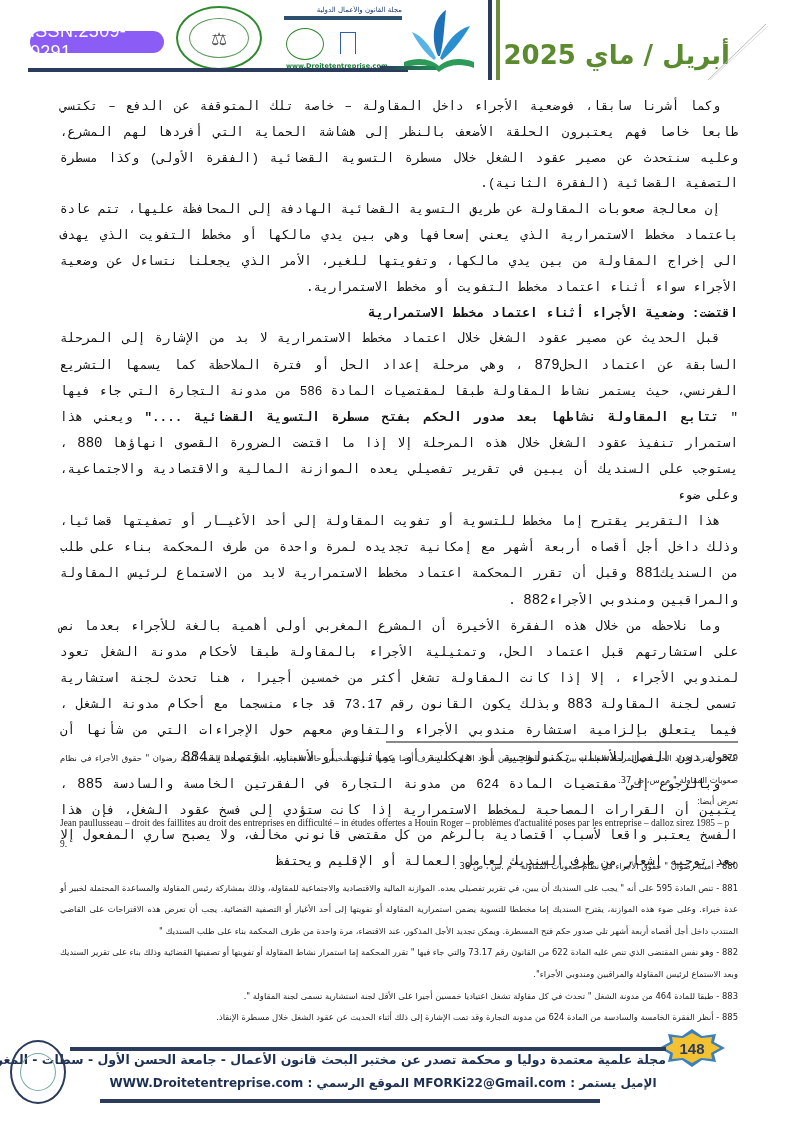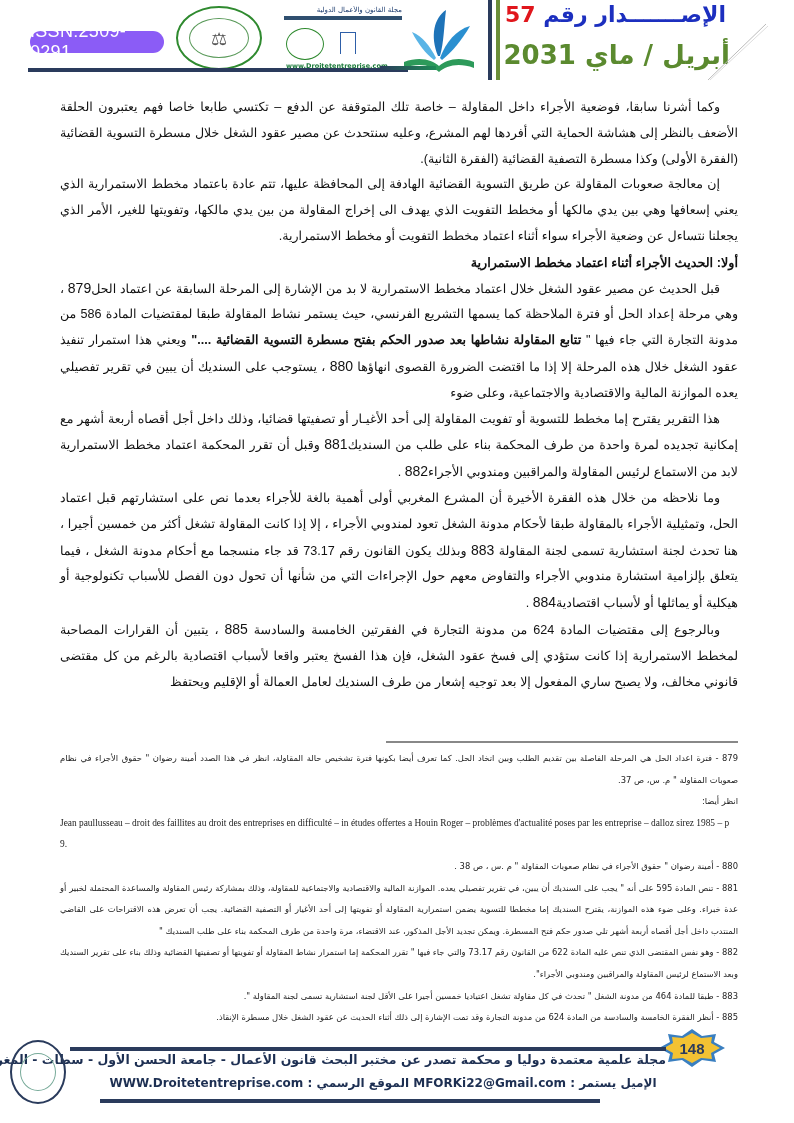--- a/index.html
+++ b/index.html
@@ -20,21 +20,21 @@
   .vbar1 { position: absolute; left: 488px; top: 0; width: 4px; height: 80px; background: #2a3b5c; }
   .vbar2 { position: absolute; left: 496px; top: 0; width: 4px; height: 80px; background: #6b8e3a; }
   .issue-line { position: absolute; left: 516px; top: 2px; width: 210px; height: 34px; direction: rtl; font-size: 22px; font-weight: bold; color: #1c2fbf; white-space: nowrap; text-align: left; }
   .issue-line .num { color: #e0161c; }
   .date-line { position: absolute; left: 510px; top: 40px; width: 220px; height: 38px; direction: rtl; font-size: 26px; font-weight: bold; color: #5b8a2f; white-space: nowrap; text-align: left; }
   .diag { position: absolute; left: 700px; top: 22px; width: 70px; height: 60px; }
   .header-rule { position: absolute; left: 28px; top: 68px; width: 380px; height: 4px; background: #2a3b5c; }
   .header-rule2 { position: absolute; left: 380px; top: 66px; width: 56px; height: 4px; background: linear-gradient(90deg, #2a3b5c, #1f8a55); }
 
   
-  .body-text { position: absolute; left: 60px; top: 95px; width: 678px; direction: rtl; text-align: justify; font-family: Liberation Sans, sans-serif; font-size: 12.6px; line-height: 25.8px; }
+  .body-text { position: absolute; left: 60px; top: 95px; width: 678px; direction: rtl; text-align: justify; font-family: Liberation Mono, monospace; font-size: 12.6px; line-height: 25.8px; }
   .body-text p { margin: 0; text-indent: 18px; }
   .body-text h3 { margin: 0; font-size: 12.8px; font-weight: bold; line-height: 25.8px; }
   .body-text .quote { font-weight: bold; }
   .sup { font-size: 14px; }
 
   
   .fn-rule { position: absolute; left: 386px; top: 741px; width: 352px; height: 2px; background: #888; }
   .footnotes { position: absolute; left: 60px; top: 748px; width: 678px; direction: rtl; text-align: justify; font-family: "DejaVu Sans", sans-serif; font-size: 8.4px; line-height: 21.6px; color: #222; }
   .footnotes p { margin: 0; }
   .footnotes .latin { direction: ltr; text-align: left; font-family: "Liberation Serif", serif; font-size: 9.4px; }
@@ -71,49 +71,45 @@
   <svg class="book-logo" viewBox="0 0 78 68">
     <path d="M38 50 C30 30 34 12 46 4 C44 20 44 36 40 50 Z" fill="#1e73b8"></path>
     <path d="M40 52 C46 36 56 24 70 20 C62 34 52 46 42 54 Z" fill="#2a8fd0"></path>
     <path d="M36 52 C30 40 22 30 12 26 C18 38 26 48 34 54 Z" fill="#59b4e6"></path>
     <path d="M4 56 C20 50 32 54 39 60 C46 54 58 50 74 56 L74 62 C58 56 46 60 39 66 C32 60 20 56 4 62 Z" fill="#2d9a5a"></path>
   </svg>
 
   <div class="vbar1"></div>
   <div class="vbar2"></div>
 
-  <div class="issue-line">
-    <span>الإصـــــــدار رقم</span>
-    <span class="num">57</span>
-  </div>
-  <div class="date-line">أبريل / ماي 2031</div>
+  <div class="date-line">أبريل / ماي 2025</div>
 
   <svg class="diag" viewBox="0 0 70 60">
     <line x1="8" y1="58" x2="66" y2="2" stroke="#bbb" stroke-width="1"></line>
     <line x1="10" y1="58" x2="68" y2="4" stroke="#ddd" stroke-width="1"></line>
   </svg>
 
   <div class="header-rule"></div>
   <div class="header-rule2"></div>
 </div>
 
 <div class="body-text" id="body-text">
     <p>وكما أشرنا سابقا، فوضعية الأجراء داخل المقاولة – خاصة تلك المتوقفة عن الدفع – تكتسي طابعا خاصا فهم يعتبرون الحلقة الأضعف بالنظر إلى هشاشة الحماية التي أفردها لهم المشرع، وعليه سنتحدث عن مصير عقود الشغل خلال مسطرة التسوية القضائية (الفقرة الأولى) وكذا مسطرة التصفية القضائية (الفقرة الثانية).</p>
     <p>إن معالجة صعوبات المقاولة عن طريق التسوية القضائية الهادفة إلى المحافظة عليها، تتم عادة باعتماد مخطط الاستمرارية الذي يعني إسعافها وهي بين يدي مالكها أو مخطط التفويت الذي يهدف الى إخراج المقاولة من بين يدي مالكها، وتفويتها للغير، الأمر الذي يجعلنا نتساءل عن وضعية الأجراء سواء أثناء اعتماد مخطط التفويت أو مخطط الاستمرارية.</p>
-    <h3>أولا: الحديث الأجراء أثناء اعتماد مخطط الاستمرارية</h3>
+    <h3>اقتضت: وضعية الأجراء أثناء اعتماد مخطط الاستمرارية</h3>
     <p><span>قبل الحديث عن مصير عقود الشغل خلال اعتماد مخطط الاستمرارية لا بد من الإشارة إلى المرحلة السابقة عن اعتماد الحل</span><span class="sup">879</span><span> ، وهي مرحلة إعداد الحل أو فترة الملاحظة كما يسمها التشريع الفرنسي، حيث يستمر نشاط المقاولة طبقا لمقتضيات المادة 586 من مدونة التجارة التي جاء فيها " </span><span class="quote">تتابع المقاولة نشاطها بعد صدور الحكم بفتح مسطرة التسوية القضائية ...."</span><span> ويعني هذا استمرار تنفيذ عقود الشغل خلال هذه المرحلة إلا إذا ما اقتضت الضرورة القصوى انهاؤها </span><span class="sup">880</span><span> ، يستوجب على السنديك أن يبين في تقرير تفصيلي يعده الموازنة المالية والاقتصادية والاجتماعية، وعلى ضوء</span></p>
     <p><span>هذا التقرير يقترح إما مخطط للتسوية أو تفويت المقاولة إلى أحد الأغيـار أو تصفيتها قضائيا، وذلك داخل أجل أقصاه أربعة أشهر مع إمكانية تجديده لمرة واحدة من طرف المحكمة بناء على طلب من السنديك</span><span class="sup">881</span><span> وقبل أن تقرر المحكمة اعتماد مخطط الاستمرارية لابد من الاستماع لرئيس المقاولة والمراقبين ومندوبي الأجراء</span><span class="sup">882</span><span> .</span></p>
     <p><span>وما نلاحظه من خلال هذه الفقرة الأخيرة أن المشرع المغربي أولى أهمية بالغة للأجراء بعدما نص على استشارتهم قبل اعتماد الحل، وتمثيلية الأجراء بالمقاولة طبقا لأحكام مدونة الشغل تعود لمندوبي الأجراء ، إلا إذا كانت المقاولة تشغل أكثر من خمسين أجيرا ، هنا تحدث لجنة استشارية تسمى لجنة المقاولة </span><span class="sup">883</span><span> وبذلك يكون القانون رقم 73.17 قد جاء منسجما مع أحكام مدونة الشغل ، فيما يتعلق بإلزامية استشارة مندوبي الأجراء والتفاوض معهم حول الإجراءات التي من شأنها أن تحول دون الفصل للأسباب تكنولوجية أو هيكلية أو يماثلها أو لأسباب اقتصادية</span><span class="sup">884</span><span> .</span></p>
     <p><span>وبالرجوع إلى مقتضيات المادة 624 من مدونة التجارة في الفقرتين الخامسة والسادسة </span><span class="sup">885</span><span> ، يتبين أن القرارات المصاحبة لمخطط الاستمرارية إذا كانت ستؤدي إلى فسخ عقود الشغل، فإن هذا الفسخ يعتبر واقعا لأسباب اقتصادية بالرغم من كل مقتضى قانوني مخالف، ولا يصبح ساري المفعول إلا بعد توجيه إشعار من طرف السنديك لعامل العمالة أو الإقليم ويحتفظ</span></p>
   </div>
 
 <div class="fn-rule"></div>
 <div class="footnotes" id="footnotes">
     <p>879 - فترة اعداد الحل هي المرحلة الفاصلة بين تقديم الطلب وبين اتخاد الحل. كما تعرف أيضا بكونها فترة تشخيص حالة المقاولة، انظر في هذا الصدد أمينة رضوان " حقوق الأجراء في نظام صعوبات المقاولة " م. س، ص 37.</p>
-    <p>انظر أيضا:</p>
+    <p>تعرض أيضا:</p>
     <p class="latin">Jean paullusseau – droit des faillites au droit des entreprises en difficulté – in études offertes a Houin Roger – problèmes d'actualité poses par les entreprise – dalloz sirez 1985 – p 9.</p>
     <p>880 - أمينة رضوان " حقوق الأجراء في نظام صعوبات المقاولة " م .س ، ص 38 .</p>
     <p>881 - تنص المادة 595 على أنه " يجب على السنديك أن يبين، في تقرير تفصيلي يعده. الموازنة المالية والاقتصادية والاجتماعية للمقاولة، وذلك بمشاركة رئيس المقاولة والمساعدة المحتملة لخبير أو عدة خبراء. وعلى ضوء هذه الموازنة، يقترح السنديك إما مخططا للتسوية يضمن استمرارية المقاولة أو تفويتها إلى أحد الأغيار أو التصفية القضائية. يجب أن تعرض هذه الاقتراحات على القاضي المنتدب داخل أجل أقصاه أربعة أشهر تلي صدور حكم فتح المسطرة. ويمكن تجديد الأجل المذكور، عند الاقتضاء، مرة واحدة من طرف المحكمة بناء على طلب السنديك "</p>
     <p>882 - وهو نفس المقتضى الذي تنص عليه المادة 622 من القانون رقم 73.17 والتي جاء فيها " تقرر المحكمة إما استمرار نشاط المقاولة أو تفويتها أو تصفيتها القضائية وذلك بناء على تقرير السنديك وبعد الاستماع لرئيس المقاولة والمراقبين ومندوبي الأجراء".</p>
     <p>883 - طبقا للمادة 464 من مدونة الشغل " تحدث في كل مقاولة تشغل اعتياديا خمسين أجيرا على الأقل لجنة استشارية تسمى لجنة المقاولة ".</p>
     <p>885 - أنظر الفقرة الخامسة والسادسة من المادة 624 من مدونة التجارة وقد تمت الإشارة إلى ذلك أثناء الحديث عن عقود الشغل خلال مسطرة الإنقاذ.</p>
   </div>
 
 <div class="page-badge">
   <svg width="68" height="40" viewBox="0 0 68 40">

